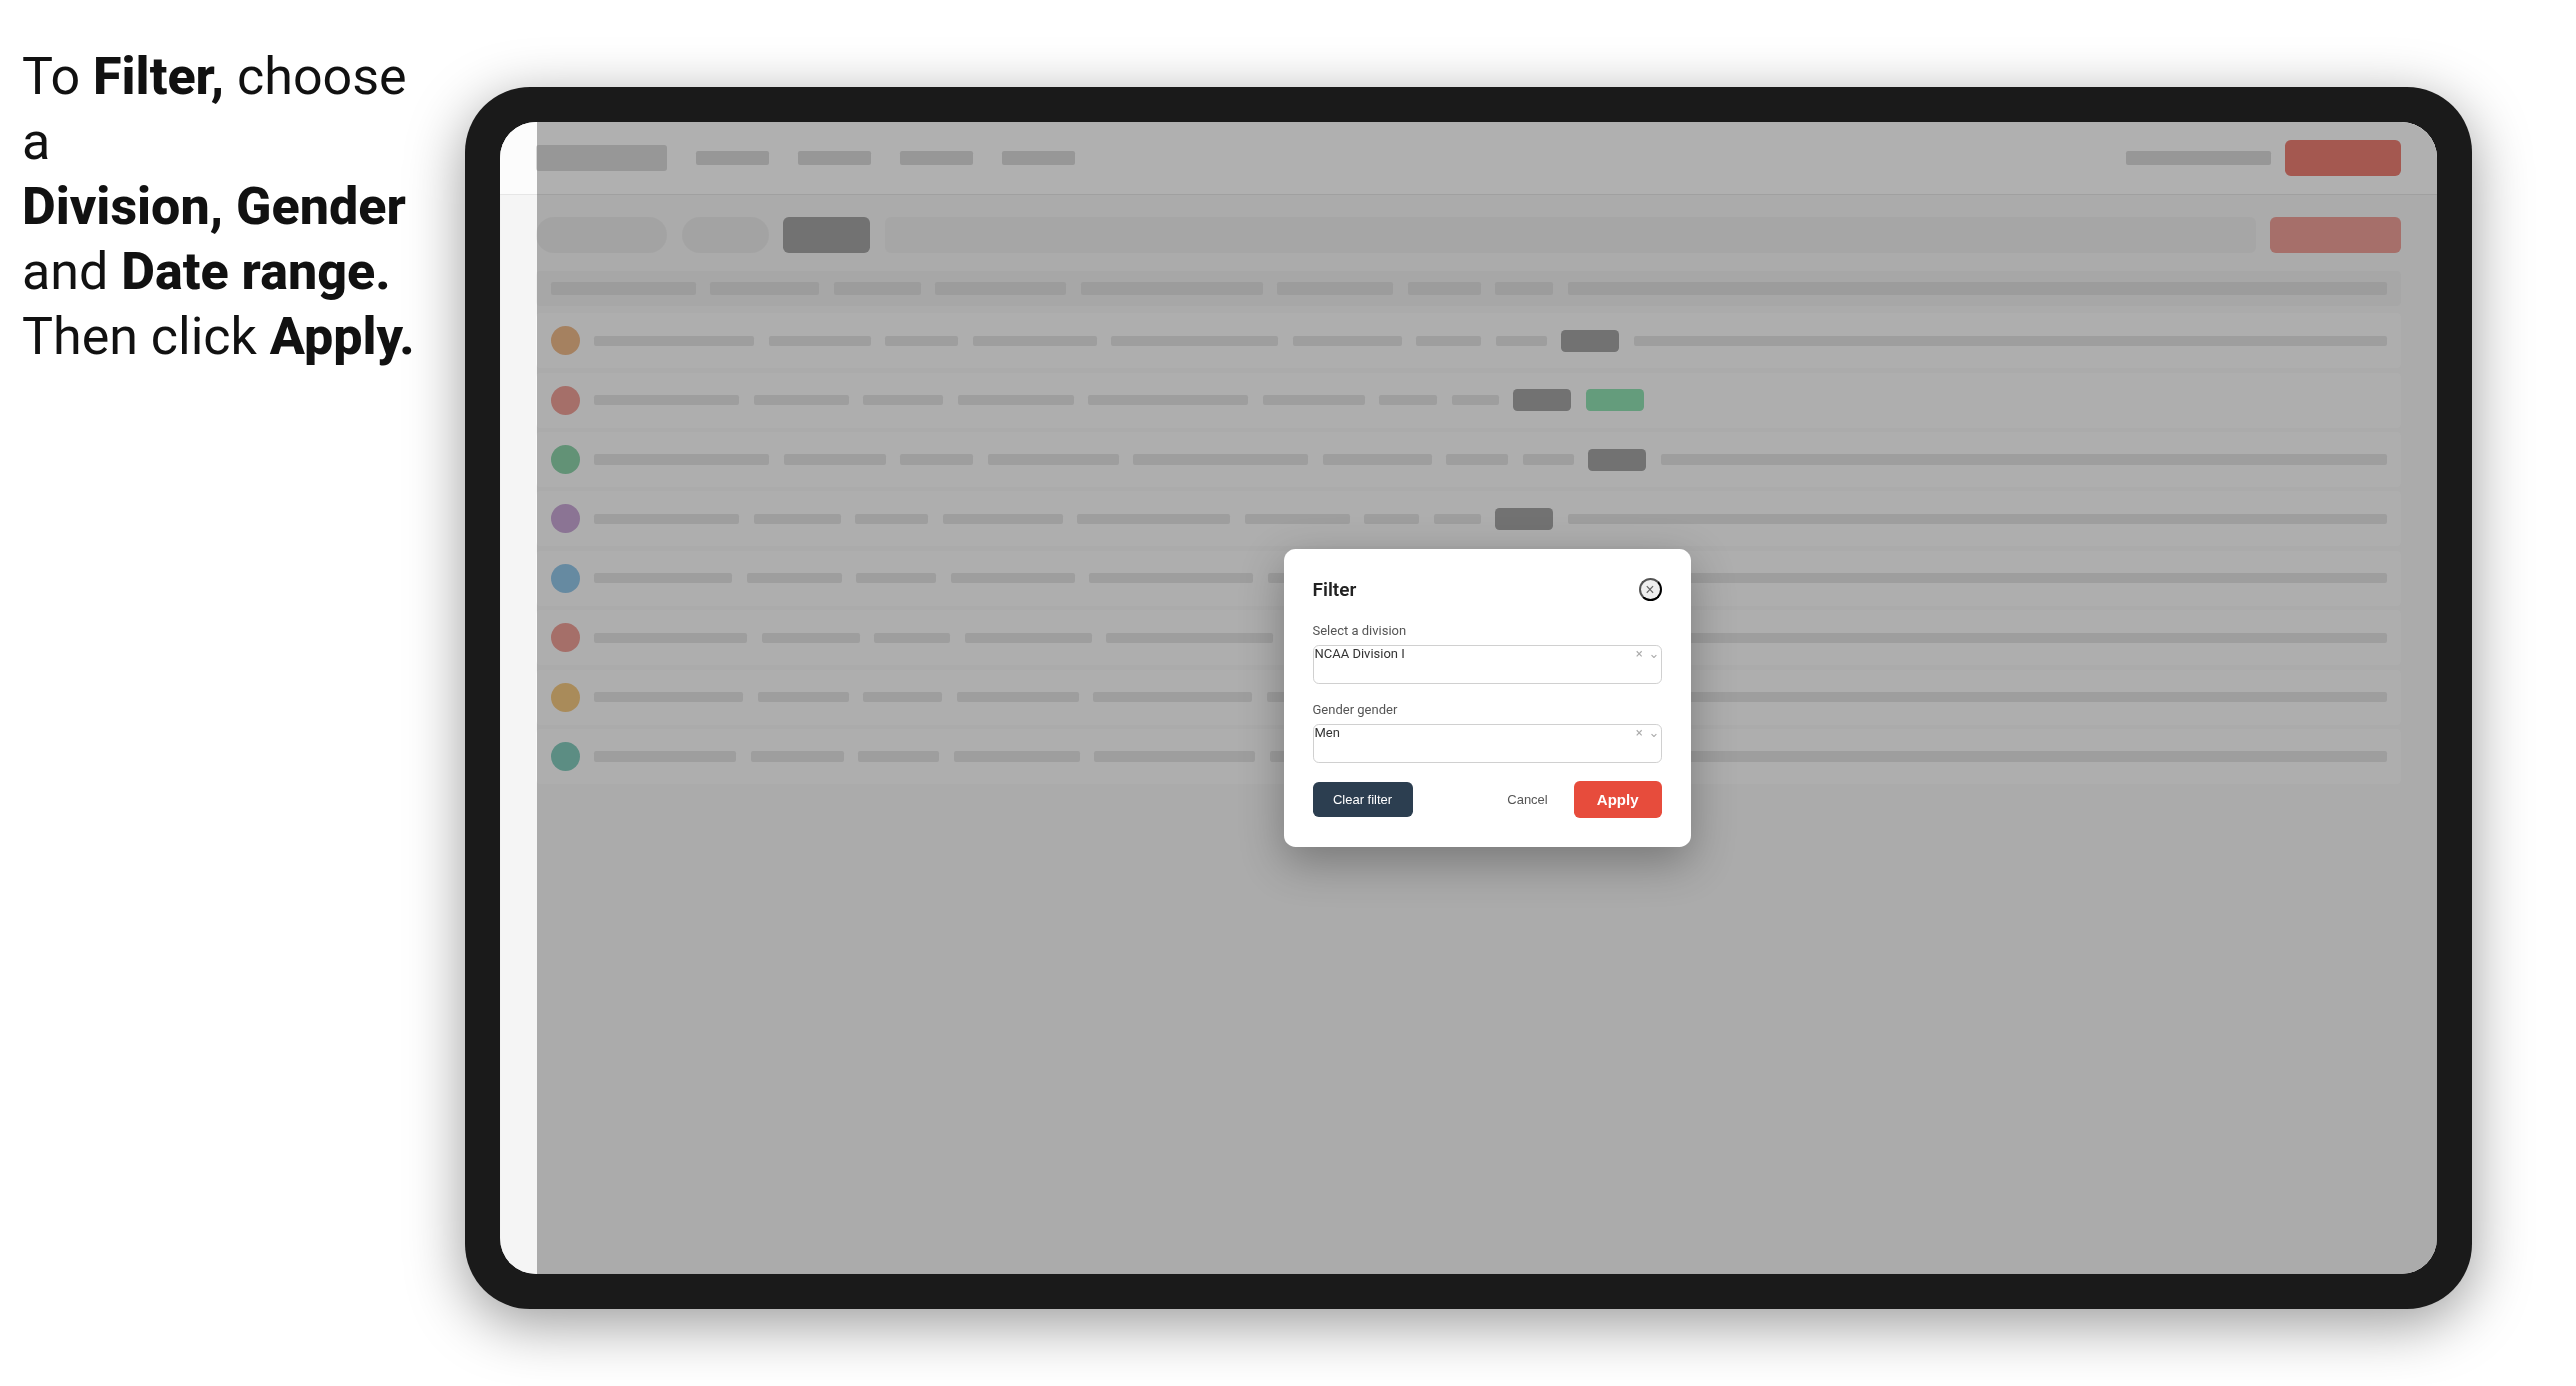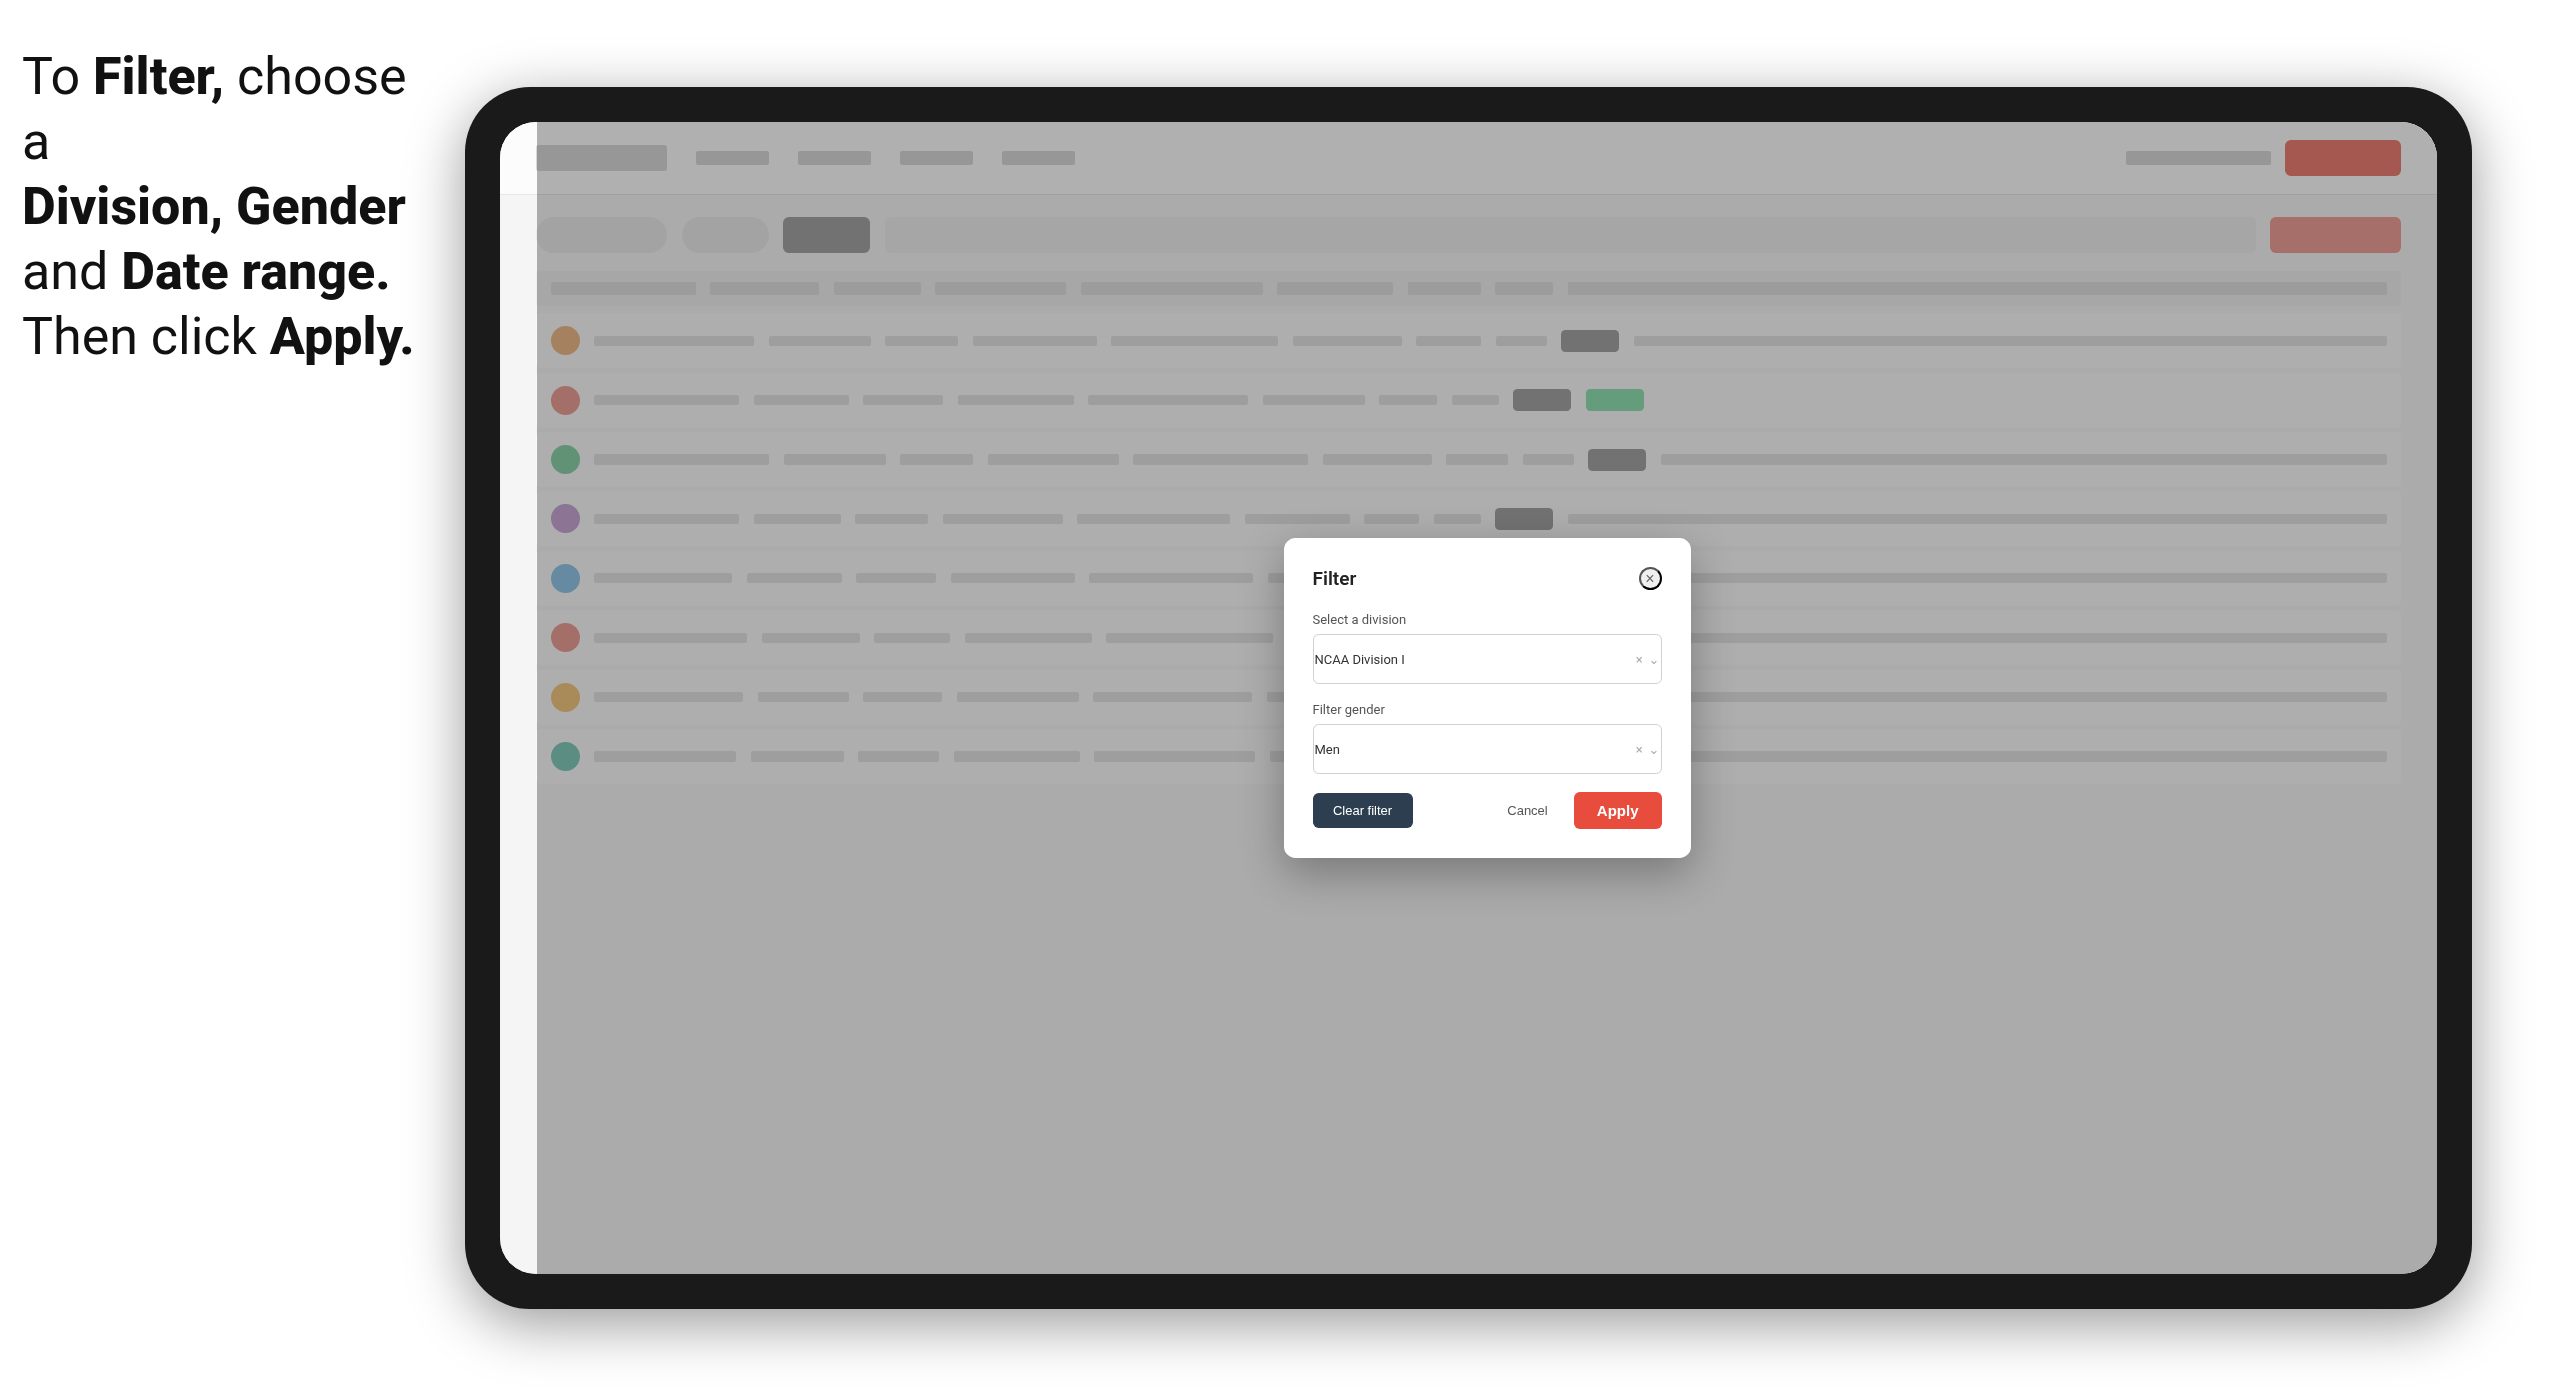--- a/index.html
+++ b/index.html
@@ -267,23 +267,23 @@
       margin-bottom: 7.3px;
       display: block;
     }
 
     .form-select-wrapper {
       position: relative;
       border: 1.1px solid #d0d0d0;
       border-radius: 5.8px;
       background: #fff;
       display: flex;
-      align-items: center;
+      align-items: flex-start;
       padding: 0 1px;
-      height: 50px;
+      height: 39px;
     }
 
     .form-select-value {
       flex: 1;
       font-size: 13px;
       color: #333;
     }
 
     .form-select-icons {
       display: flex;
@@ -550,21 +550,21 @@
           <div class="form-select-wrapper">
             <span class="form-select-value">NCAA Division I</span>
             <div class="form-select-icons">
               <span class="form-select-clear">×</span>
               <span class="form-select-arrow">⌄</span>
             </div>
           </div>
         </div>
 
         <div class="form-group">
-          <label class="form-label">Filter gender</label>
+          <label class="form-label">Gender gender</label>
           <div class="form-select-wrapper">
             <span class="form-select-value">Men</span>
             <div class="form-select-icons">
               <span class="form-select-clear">×</span>
               <span class="form-select-arrow">⌄</span>
             </div>
           </div>
         </div>
 
 

